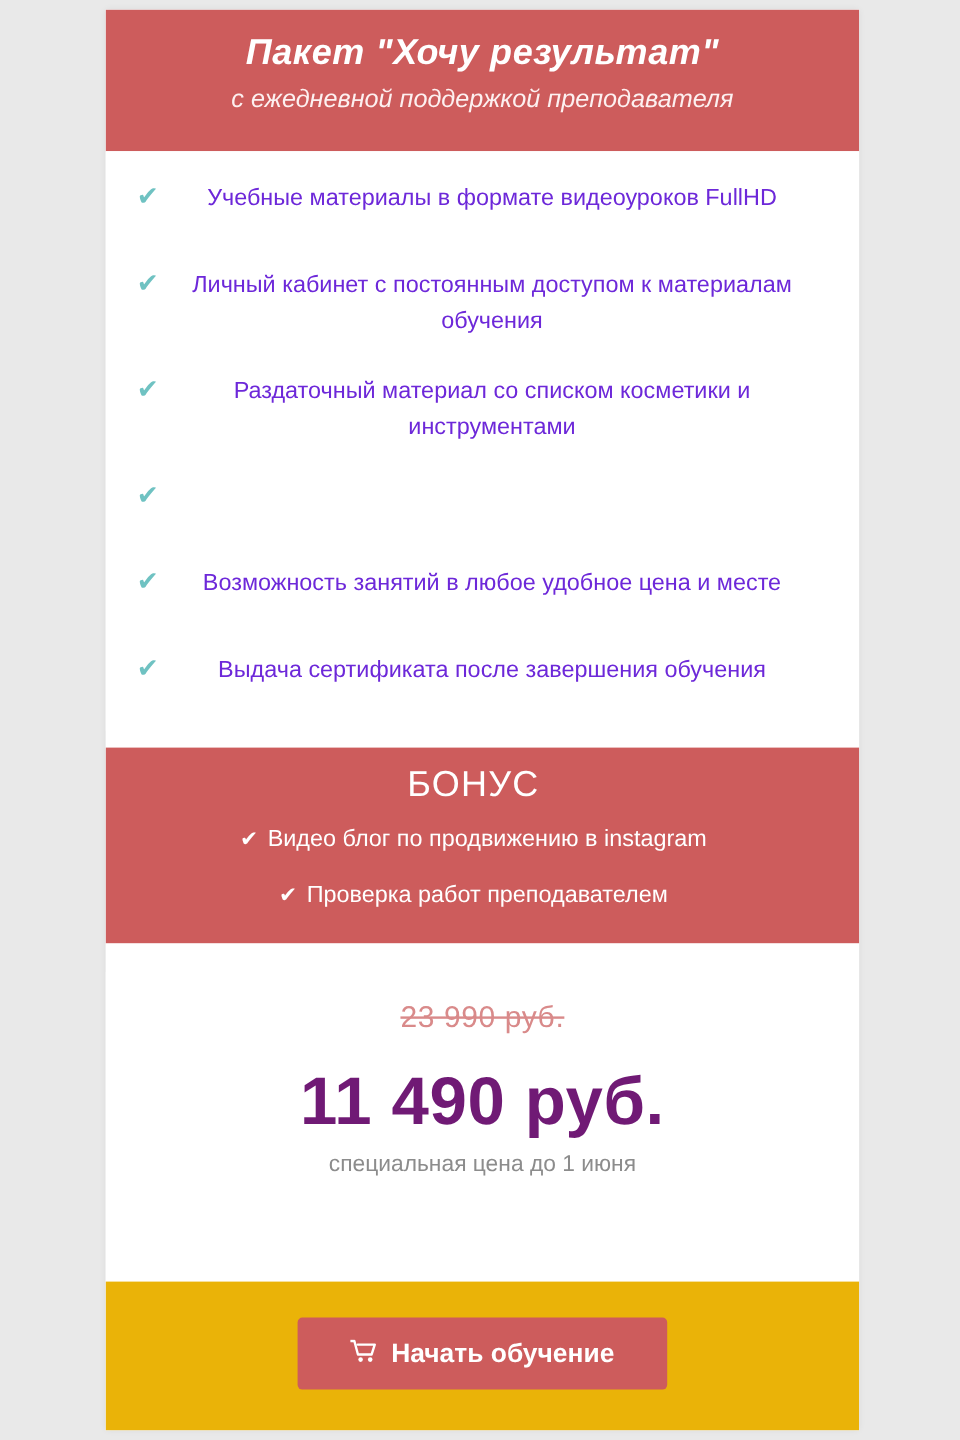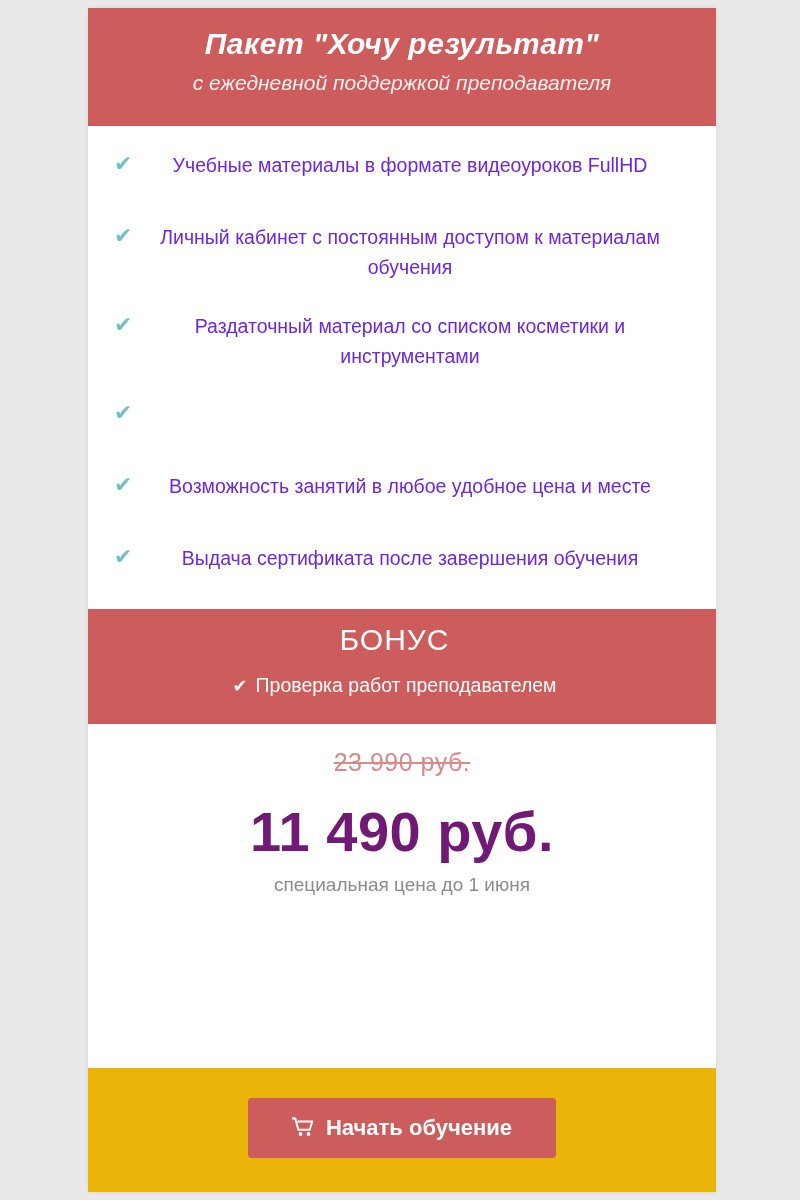--- a/index.html
+++ b/index.html
@@ -88,20 +88,21 @@
     text-align: center;
     padding-right: 14px;
   }
 
   
   .bonus {
     background: #cd5c5c;
     color: #ffffff;
     padding: 14px 39px 22px 24px;
     text-align: center;
+    margin-top: 14px;
   }
   .bonus-title {
     font-size: 30px;
     font-weight: normal;
     letter-spacing: 1px;
     margin: 0 0 14px 0;
   }
   .bonus-item {
     font-size: 19.5px;
     line-height: 1.5;
@@ -115,20 +116,21 @@
     font-size: 18px;
     vertical-align: baseline;
   }
 
   
   .price-block {
     background: #ffffff;
     text-align: center;
     padding: 24px 20px 10px 20px;
     flex: 1 1 auto;
+    margin-top: 24px;
   }
   .old-price {
     color: #d98a8a;
     font-size: 25px;
     text-decoration: line-through;
     margin: 0 0 22px 0;
     letter-spacing: 0.5px;
   }
   .new-price {
     color: #701a75;
@@ -204,20 +206,23 @@
       </div>
       <div class="feature">
         <span class="check">✔</span>
         <span class="ftext">Выдача сертификата после завершения обучения</span>
       </div>
     </div>
 
     <div class="bonus">
       <div class="bonus-title">БОНУС</div>
       <div class="bonus-item">
+        <span class="bcheck">✔</span><span>Видео блог по продвижению в instagram</span>
+      </div>
+      <div class="bonus-item">
         <span class="bcheck">✔</span><span>Проверка работ преподавателем</span>
       </div>
     </div>
 
     <div class="price-block">
       <div class="old-price">23 990 руб.</div>
       <div class="new-price">11 490 руб.</div>
       <div class="price-note">специальная цена до 1 июня</div>
     </div>
 

